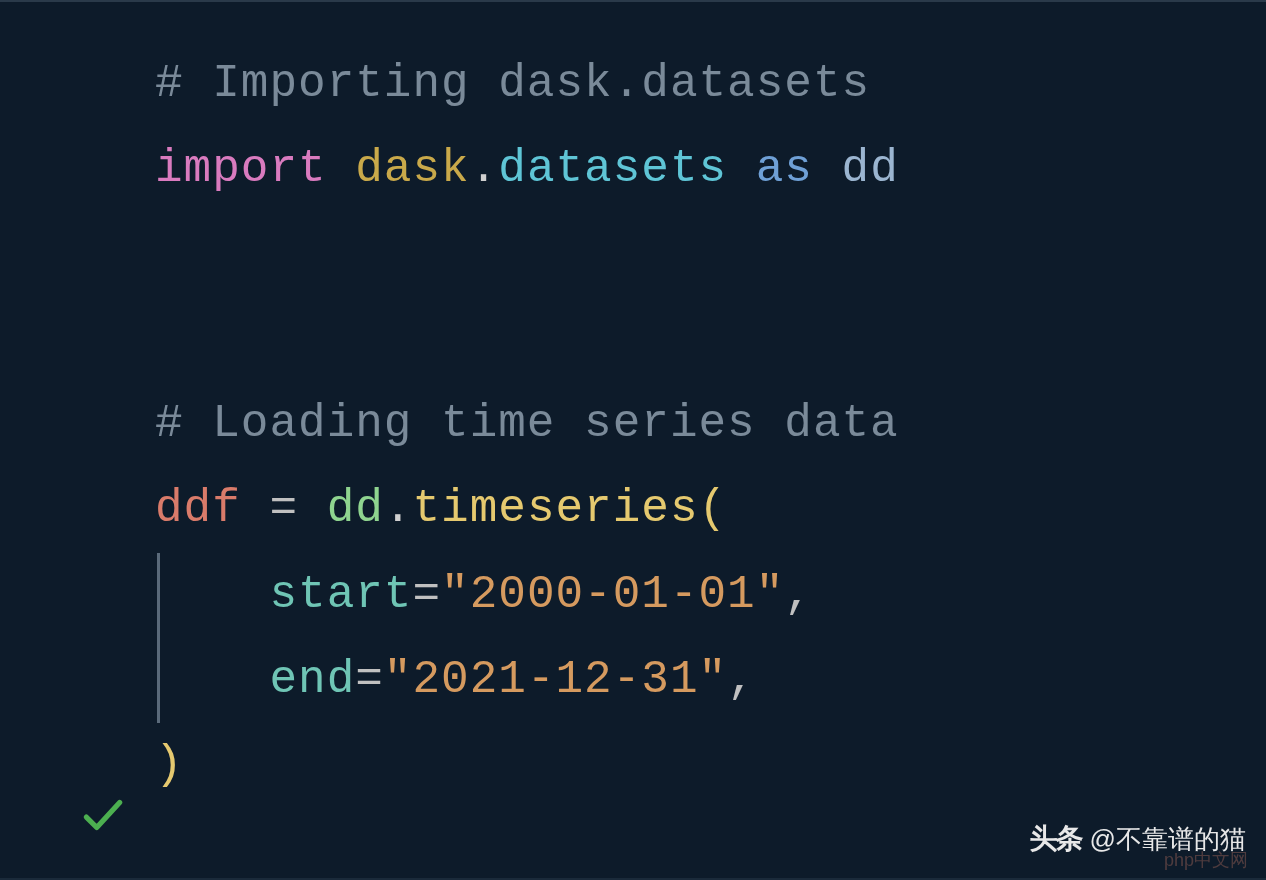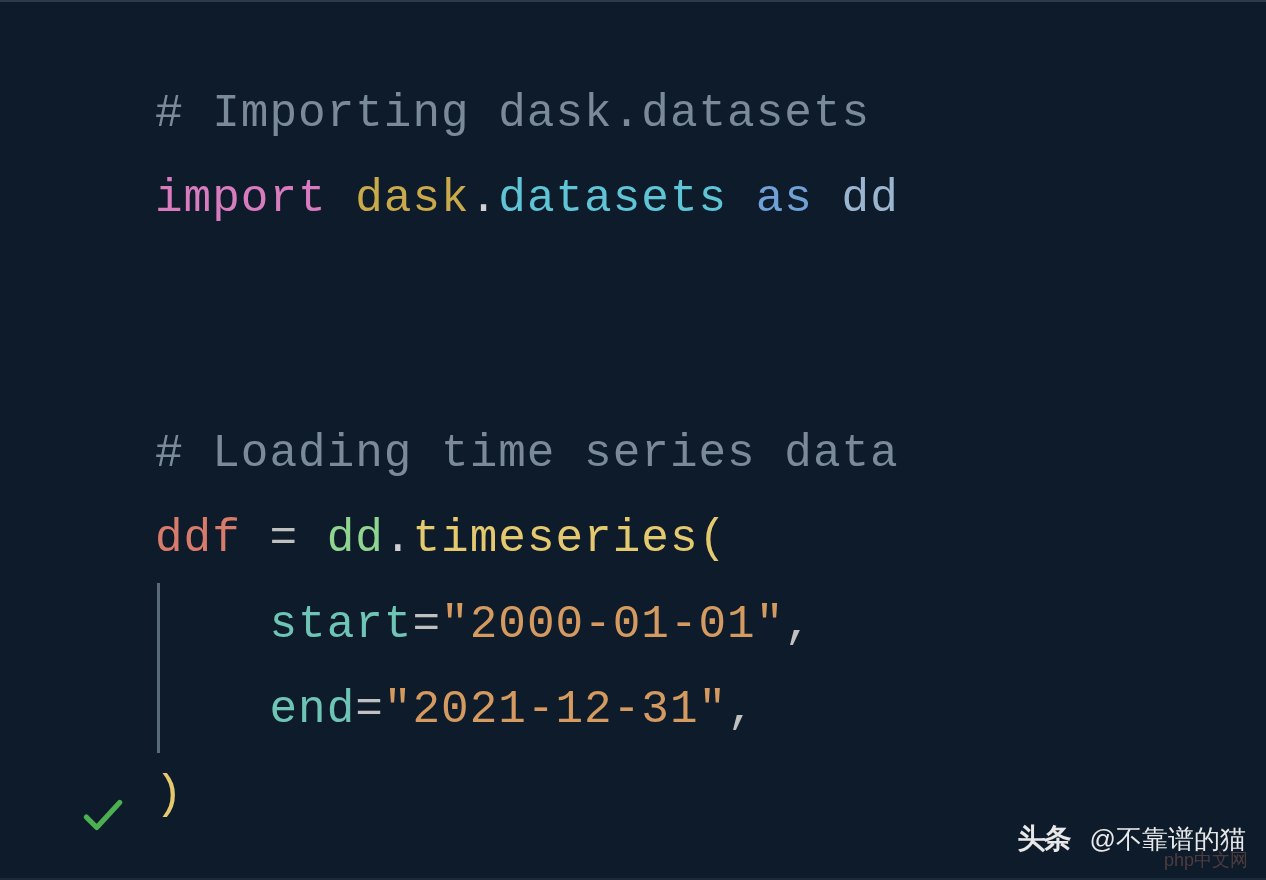--- a/index.html
+++ b/index.html
@@ -9,21 +9,21 @@
     height: 880px;
     font-family: "Consolas", "Monaco", "Courier New", monospace;
     overflow: hidden;
     position: relative;
   }
   .frame {
     border-top: 2px solid #2a3a4a;
     border-bottom: 2px solid #1a2a3a;
     width: 100%;
     height: 100%;
-    padding: 70px 0 0 155px;
+    padding: 40px 0 0 155px;
   }
   .code {
     font-size: 46px;
     line-height: 1.85;
     letter-spacing: 1px;
     white-space: pre;
   }
   .comment { color: #7a8a99; }
   .kw-import { color: #d97bbf; }
   .mod1 { color: #c9a94a; }
@@ -71,21 +71,21 @@
   }
   .attribution {
     position: absolute;
     bottom: 22px;
     right: 20px;
     color: #e8e8e8;
     font-size: 26px;
     font-family: "Microsoft YaHei", sans-serif;
     display: flex;
     align-items: center;
-    gap: 20px;
+    gap: 8px;
   }
   .tt-logo {
     font-weight: 900;
     font-size: 28px;
     letter-spacing: -2px;
   }
   .watermark {
     position: absolute;
     bottom: 8px;
     right: 18px;

